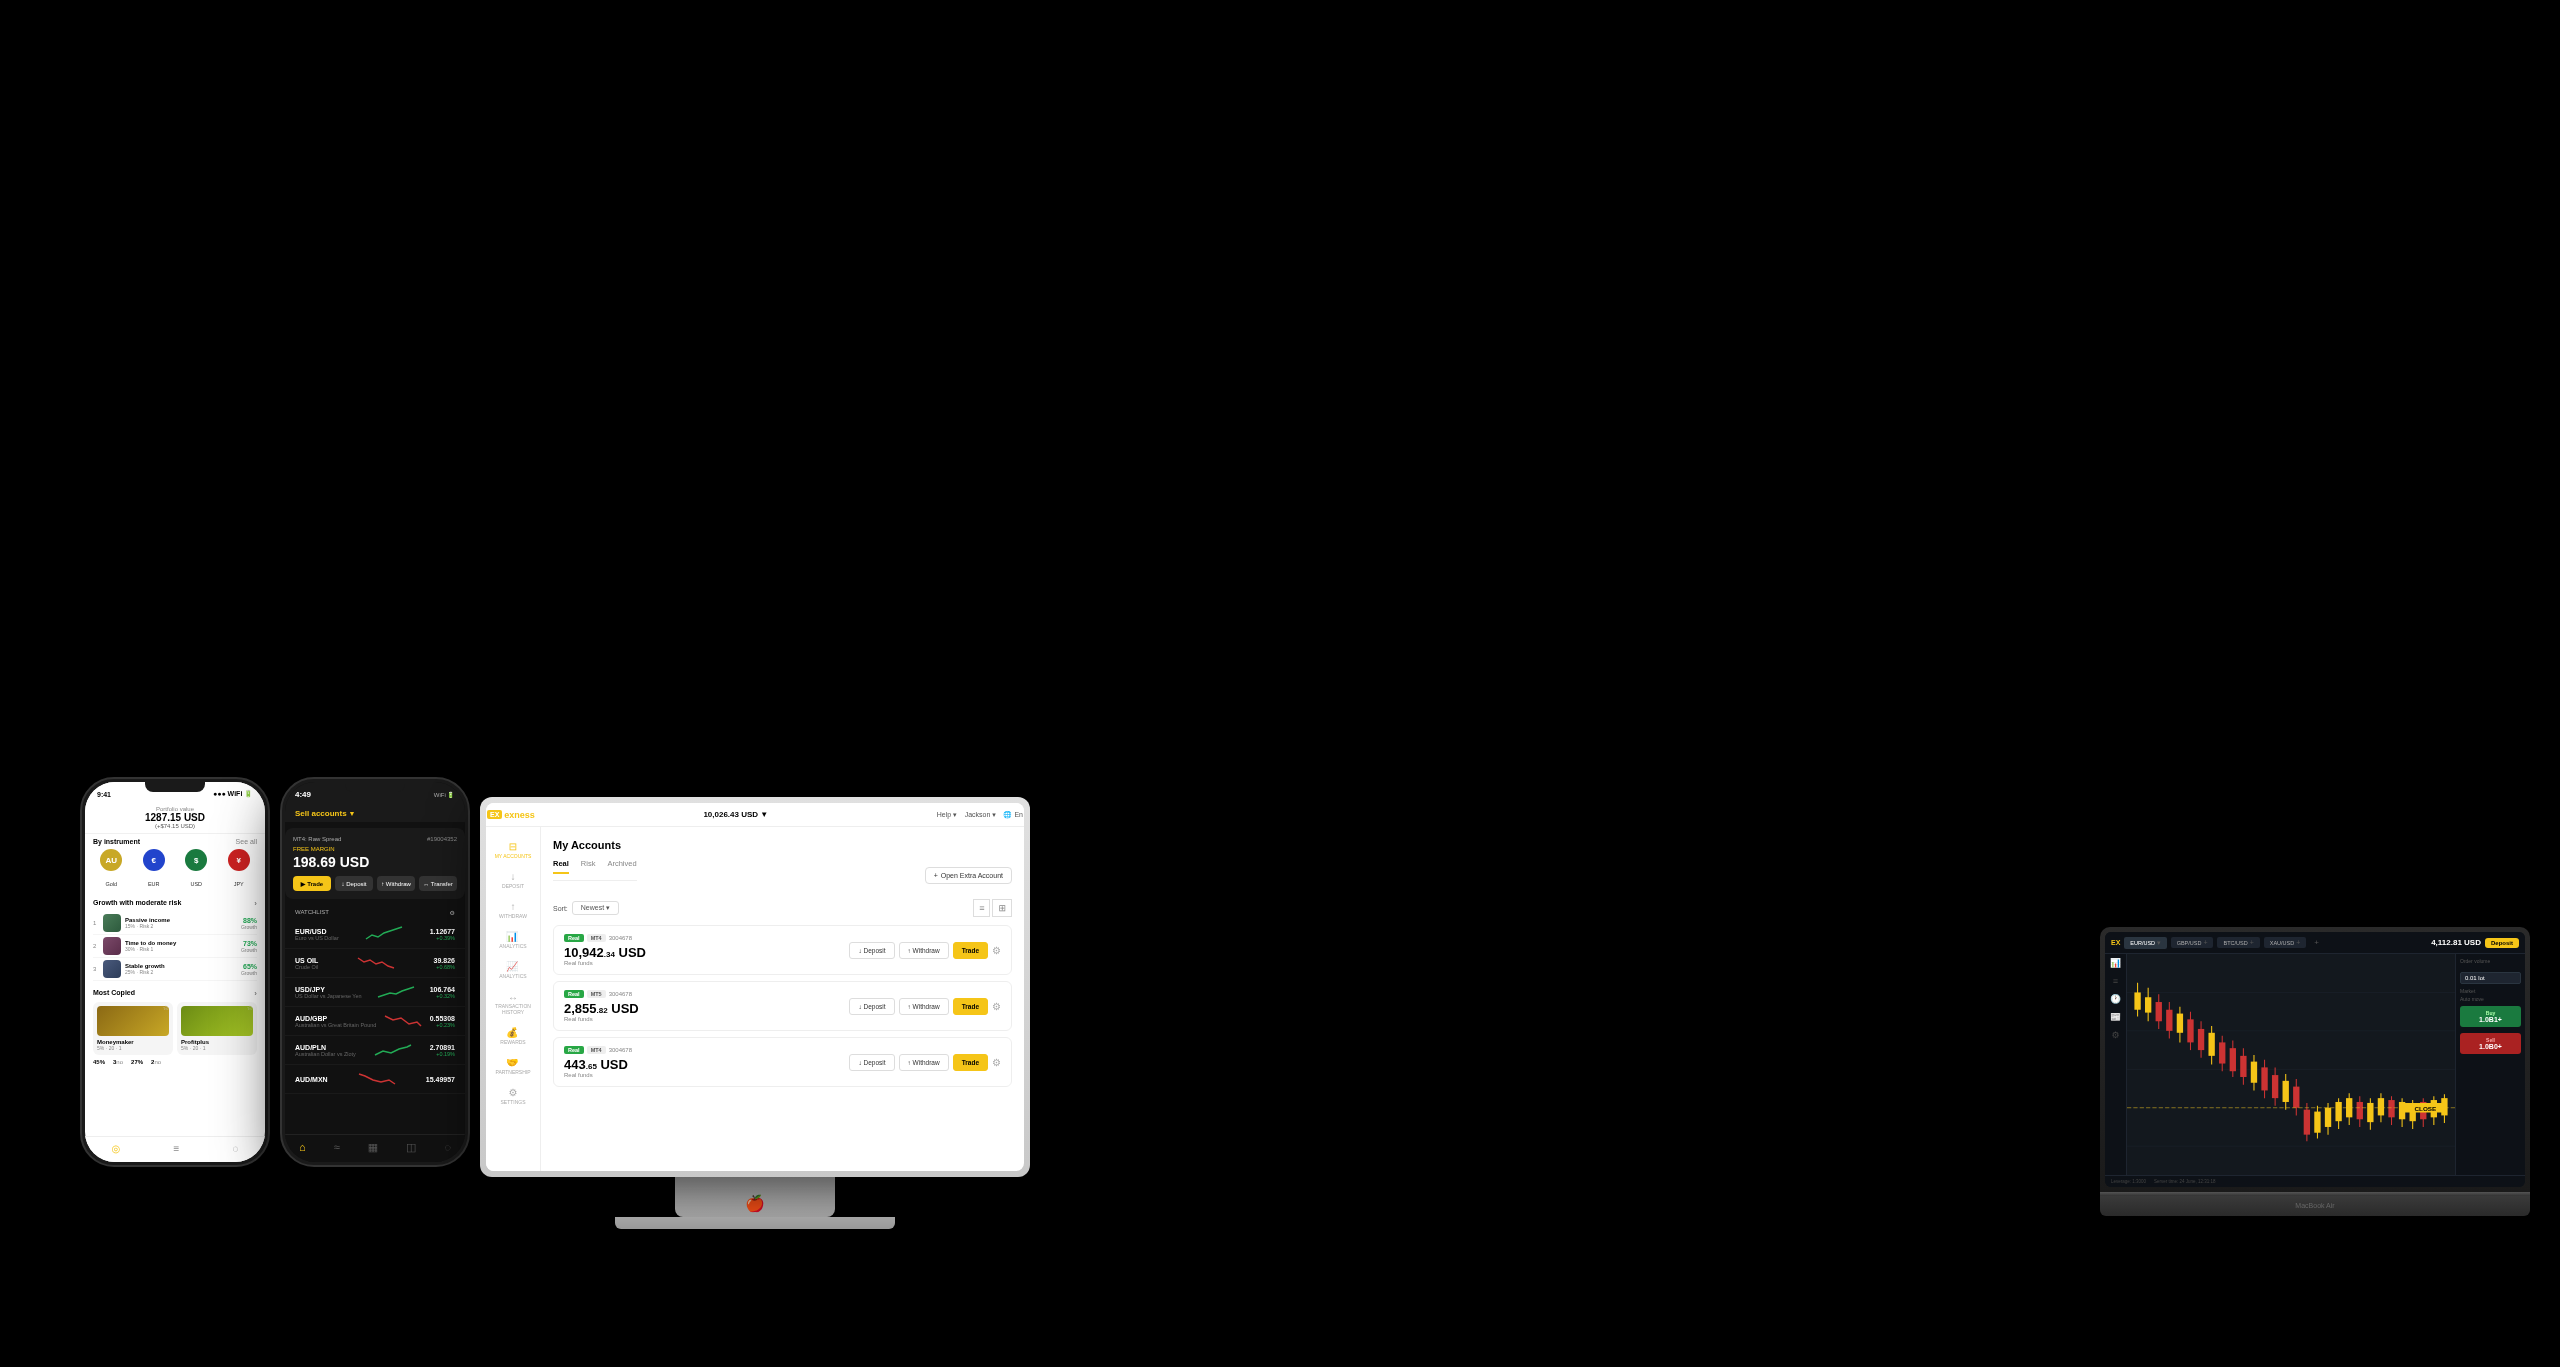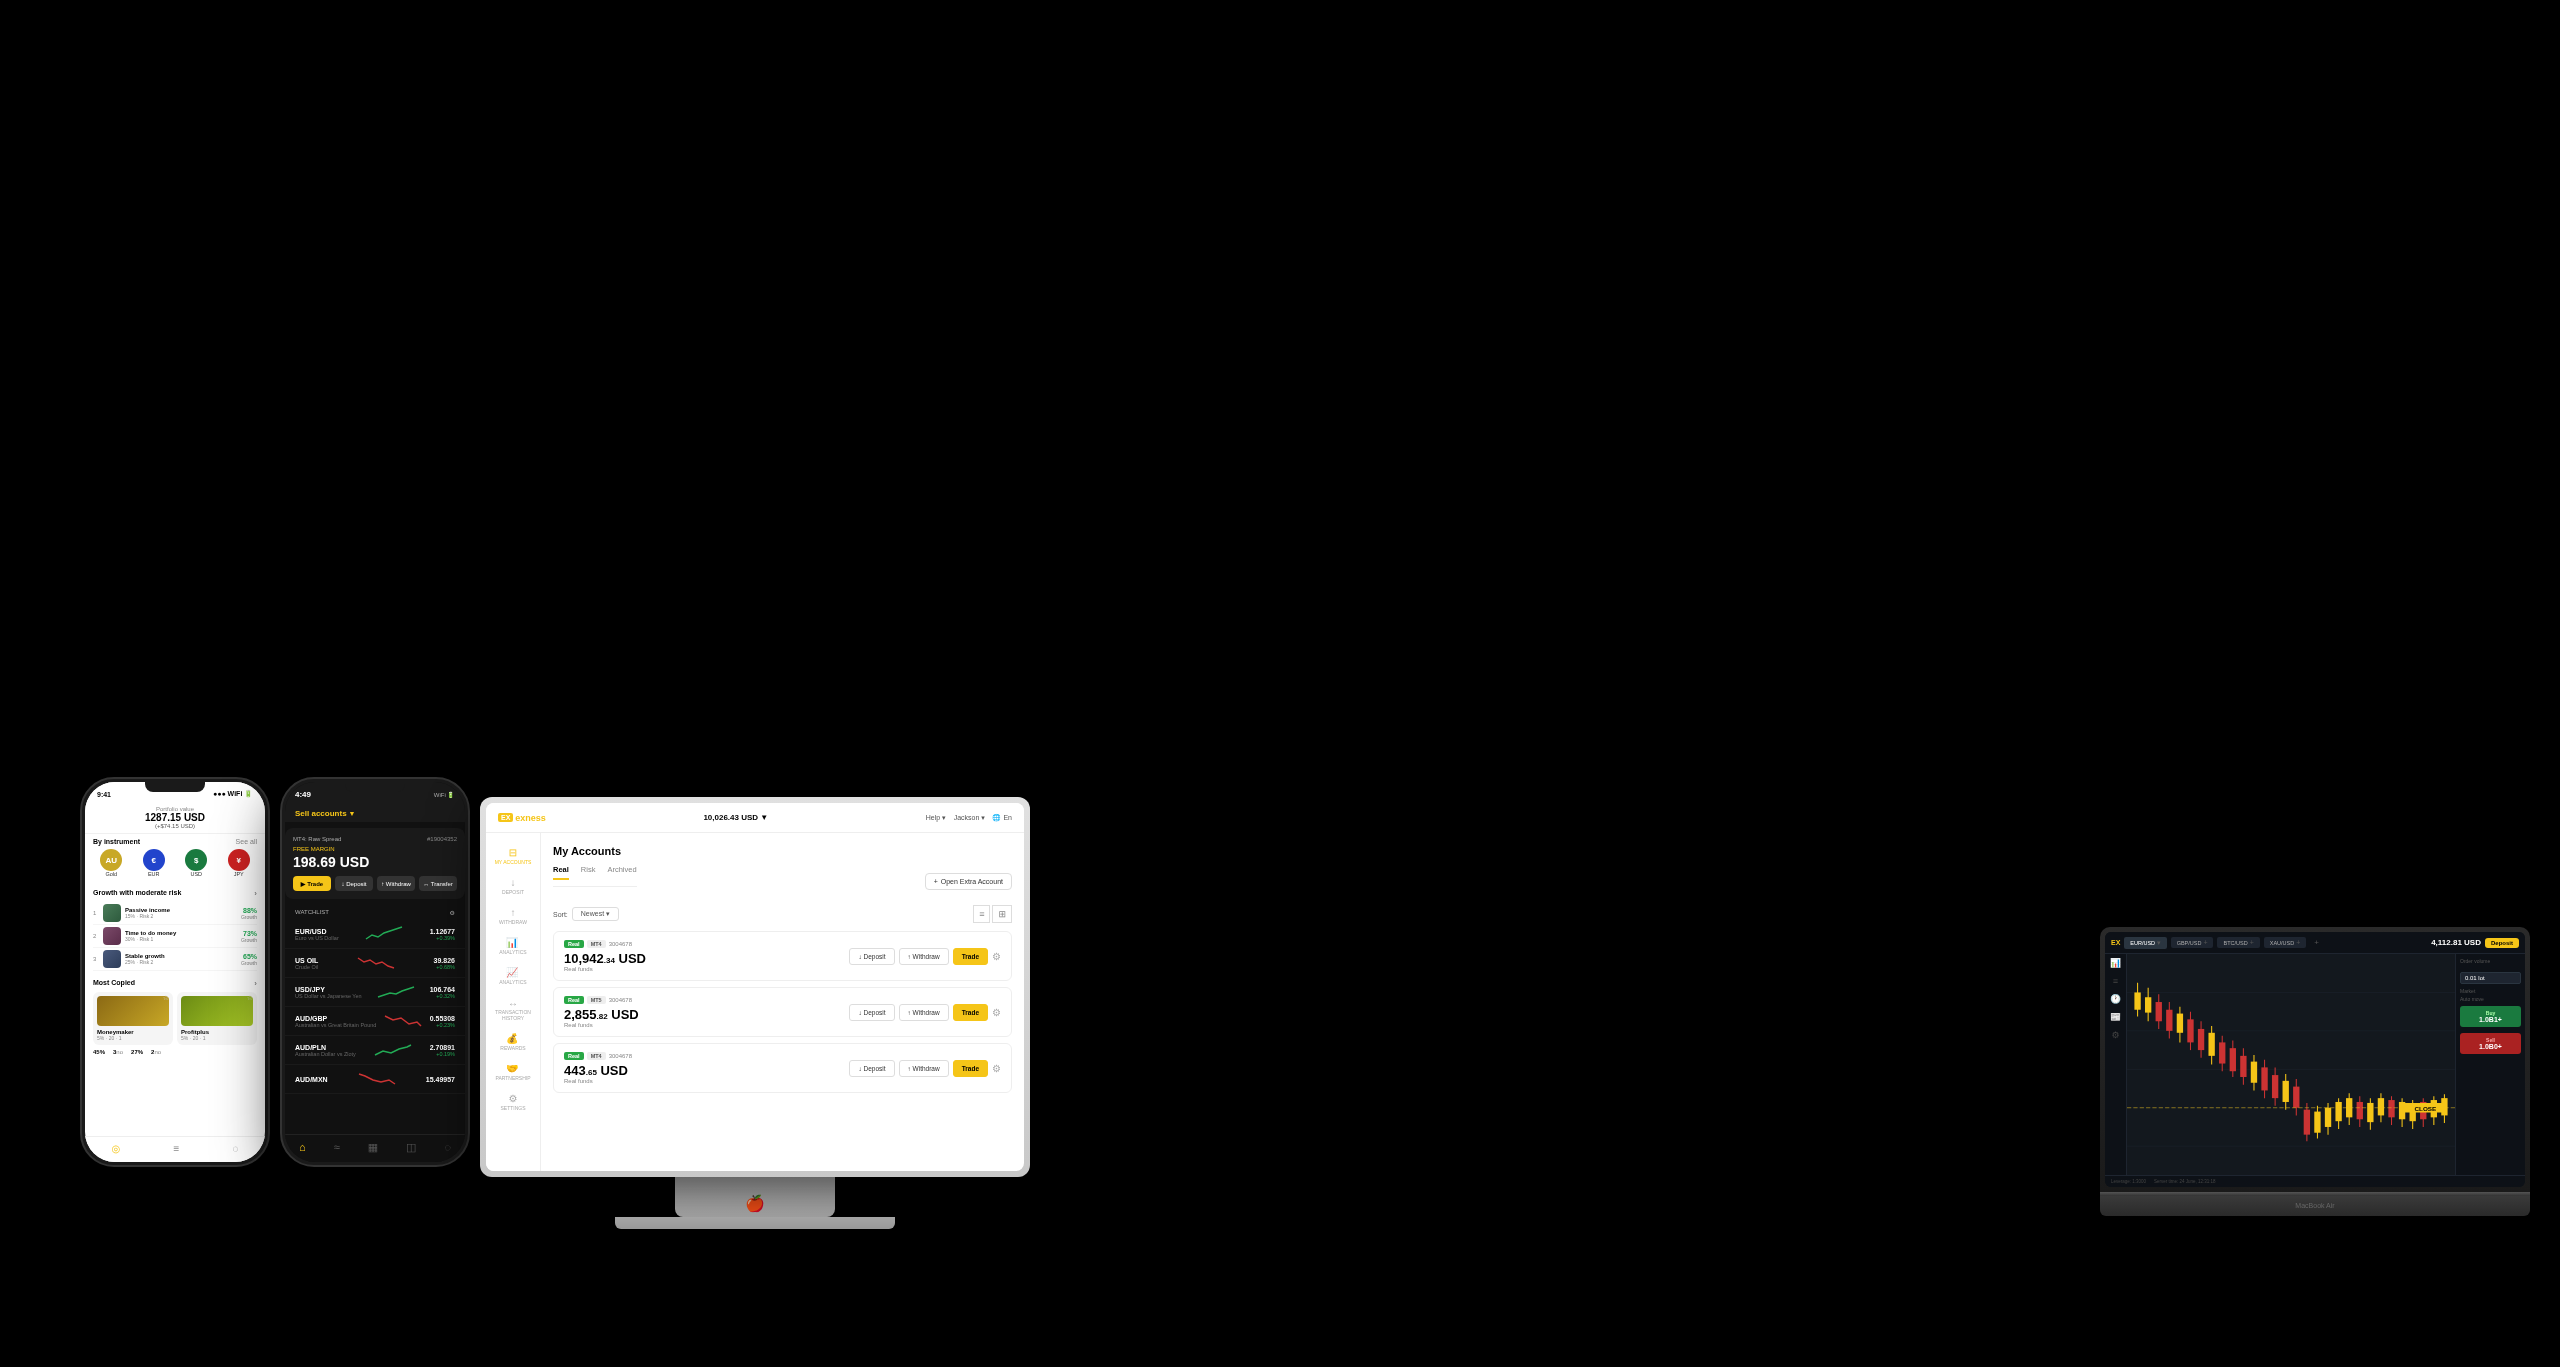--- a/index.html
+++ b/index.html
@@ -89,21 +89,21 @@
       margin-bottom: 4px;
     }
     .p1-instrument {
       text-align: center;
       flex: 1;
     }
     .p1-instrument .icon {
       width: 22px;
       height: 22px;
       border-radius: 50%;
-      margin: 0 auto 0;
+      margin: 0 auto 10px;
       display: flex;
       align-items: center;
       justify-content: center;
       font-size: 8px;
       color: #fff;
       font-weight: 700;
     }
     .p1-instrument .name { font-size: 5.5px; color: #333; }
     .icon-au { background: #c8a826; }
     .icon-eur { background: #2244cc; }
@@ -329,22 +329,22 @@
     
     .dashboard {
       width: 100%;
       height: 100%;
       display: flex;
       flex-direction: column;
     }
     .dash-header {
       background: #fff;
       border-bottom: 1px solid #eee;
-      padding: 0 12px;
-      height: 30px;
+      padding: 0 1px;
+      height: 24px;
       display: flex;
       align-items: center;
       justify-content: space-between;
       flex-shrink: 0;
     }
     .dash-logo {
       font-size: 9px;
       font-weight: 900;
       color: #f5c518;
       display: flex;

